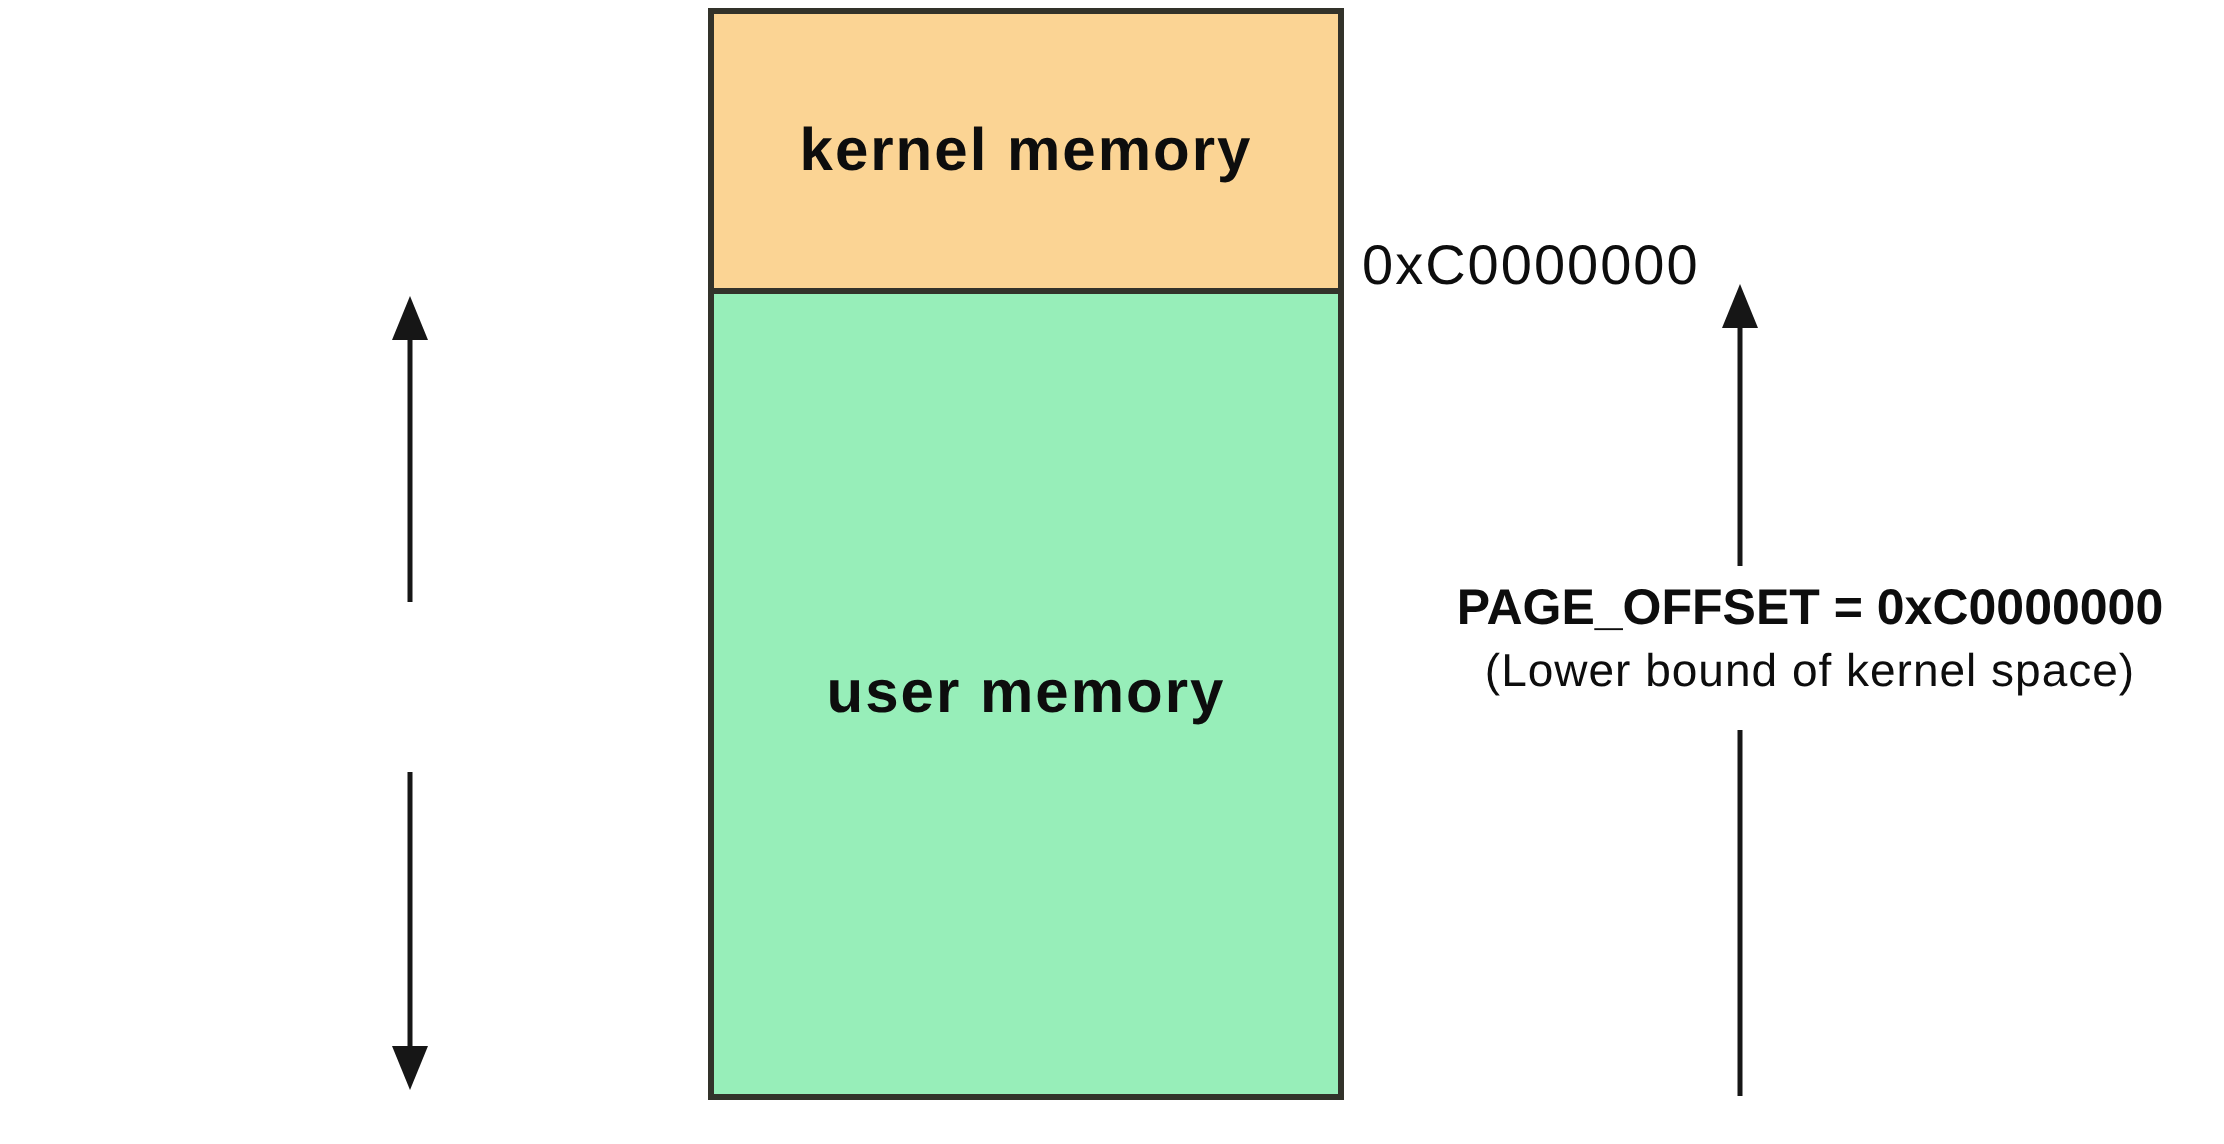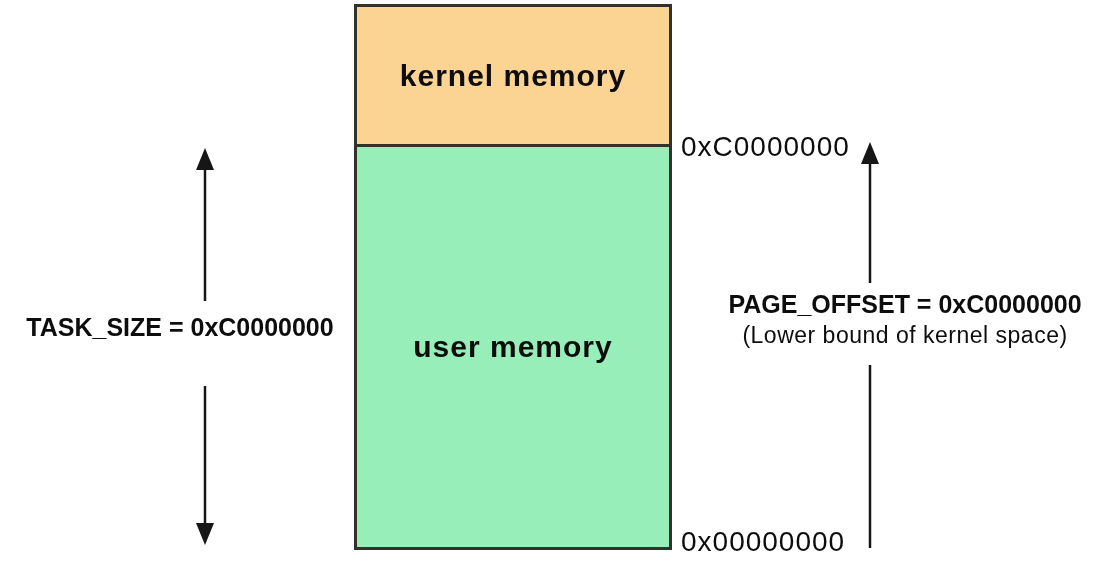--- a/index.html
+++ b/index.html
@@ -58,21 +58,21 @@
     line-height: 38px;
     white-space: nowrap;
   }
   .addr {
     position: absolute;
     font-size: 28px;
     letter-spacing: 1px;
     line-height: 30px;
     white-space: nowrap;
   }
-  .addr-boundary { left: 681px; top: 132px; }
+  .addr-boundary { left: 681px; top: 118px; }
   .addr-bottom   { left: 681px; top: 527px; }
   .annotation {
     position: absolute;
     text-align: center;
   }
   .annotation-left  { left: 0px;   top: 311px; width: 360px; }
   .annotation-right { left: 700px; top: 288px; width: 410px; }
   .annotation-title {
     font-size: 25px;
     font-weight: bold;
@@ -103,24 +103,22 @@
   <div class="memory-box">
     <div class="section kernel">
       <div class="section-title">kernel memory</div>
     </div>
     <div class="section user">
       <div class="section-title">user memory</div>
     </div>
   </div>
 
   <div class="addr addr-boundary">0xC0000000</div>
-  <div class="addr addr-bottom">0x00000000</div>
 
   <div class="annotation annotation-left">
-    <div class="annotation-title">TASK_SIZE = 0xC0000000</div>
   </div>
 
   <div class="annotation annotation-right">
     <div class="annotation-title">PAGE_OFFSET = 0xC0000000</div>
     <div class="annotation-subtitle">(Lower bound of kernel space)</div>
   </div>
 
   <svg class="arrows" width="1112" height="572" viewBox="0 0 1112 572" xmlns="http://www.w3.org/2000/svg">
     <g>
       <polygon points="205,148 196,170 214,170"></polygon>

